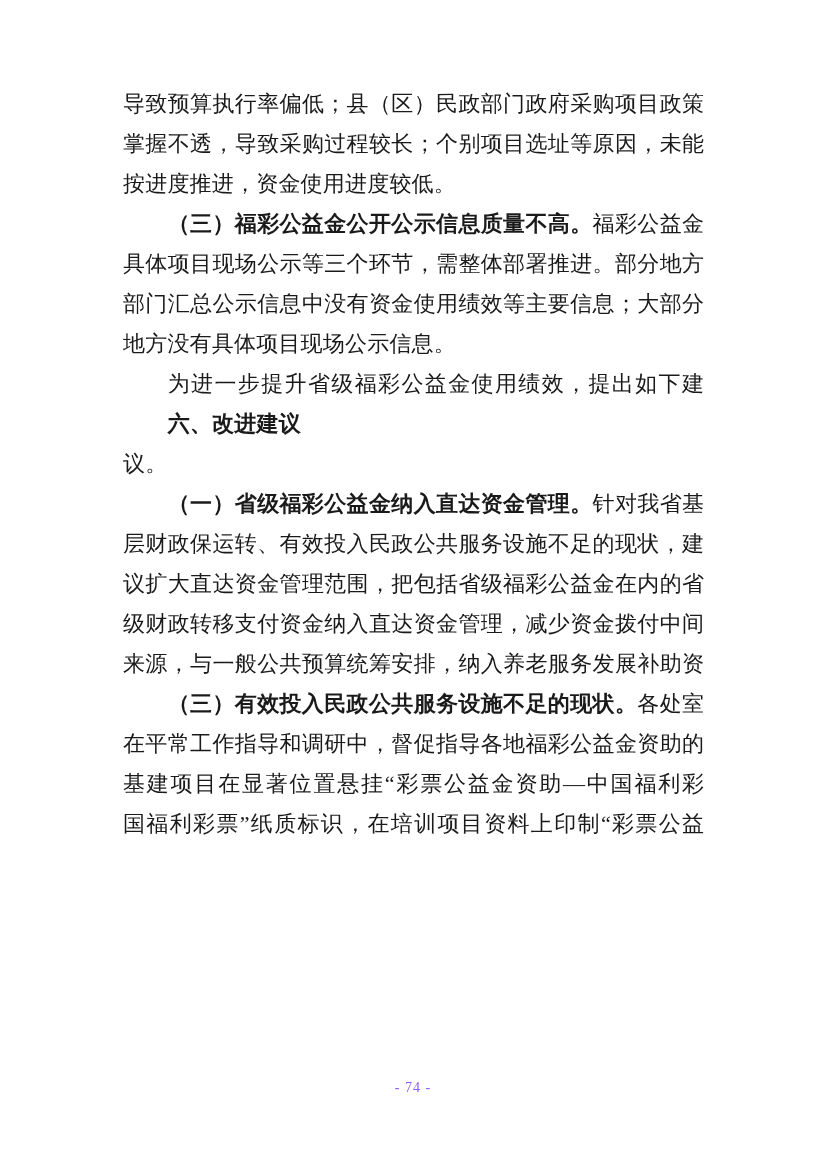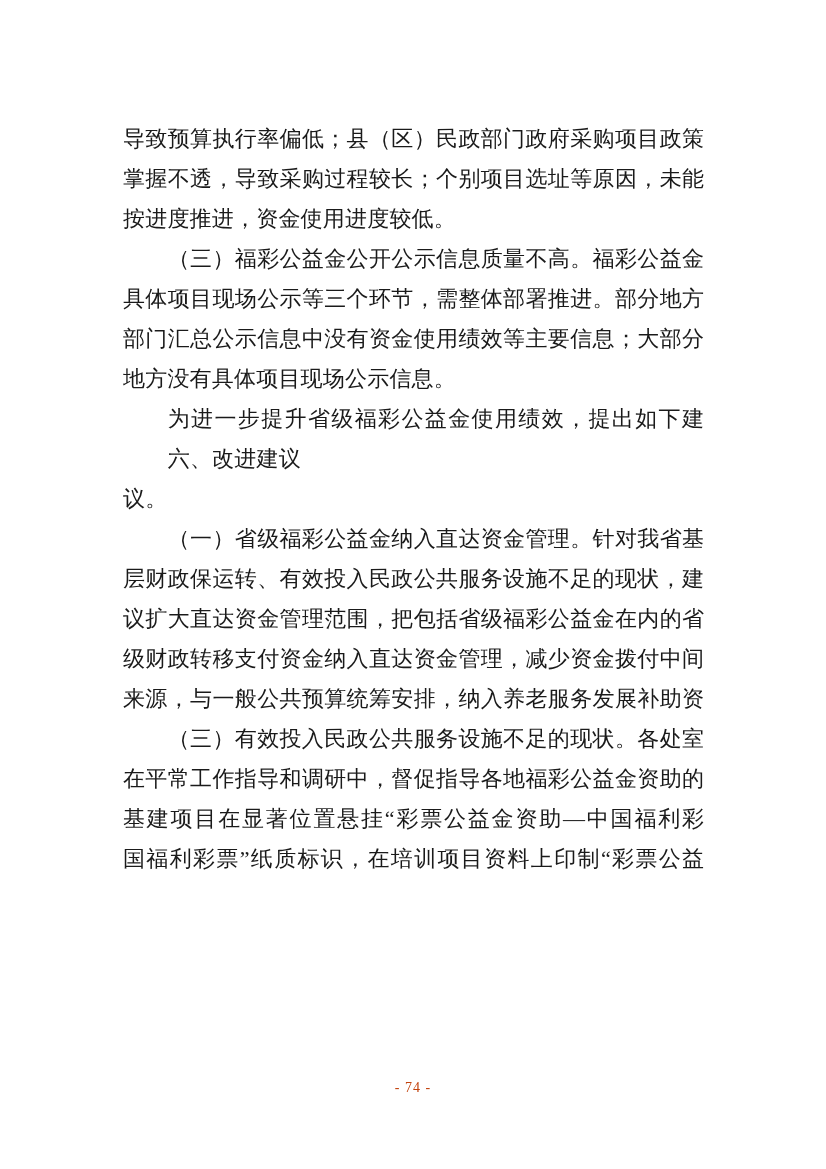--- a/index.html
+++ b/index.html
@@ -12,52 +12,52 @@
     width: 826px;
     height: 1169px;
     background: #ffffff;
     overflow: hidden;
     font-family: "Liberation Serif", "DejaVu Serif", serif;
     color: #1a1a1a;
   }
   .text-area {
     position: absolute;
     left: 123px;
-    top: 119px;
+    top: 84px;
     width: 581px;
   }
   .line {
     height: 40px;
     line-height: 40px;
     font-size: 22px;
     letter-spacing: 0.2px;
     white-space: nowrap;
   }
   .line.justify {
     white-space: normal;
     text-align: justify;
     text-align-last: justify;
     letter-spacing: 0;
   }
   .line .b {
-    font-weight: normal;
+    font-weight: bold;
   }
   .line.heading {
     font-family: "Liberation Sans", "DejaVu Sans", sans-serif;
     font-weight: bold;
     font-size: 22px;
   }
   .footer {
     position: absolute;
     left: 0;
     right: 0;
     top: 1080px;
     text-align: center;
     font-size: 14px;
-    color: #c2410c;
+    color: #8b5cf6;
     letter-spacing: 1px;
   }
 </style>
 </head>
 <body>
 
 <div class="page">
   <div class="text-area" id="text-area">
       <div class="line justify"><span class="">导致预算执行率偏低；县（区）民政部门政府采购项目政策</span></div>
       <div class="line justify"><span class="">掌握不透，导致采购过程较长；个别项目选址等原因，未能</span></div>

